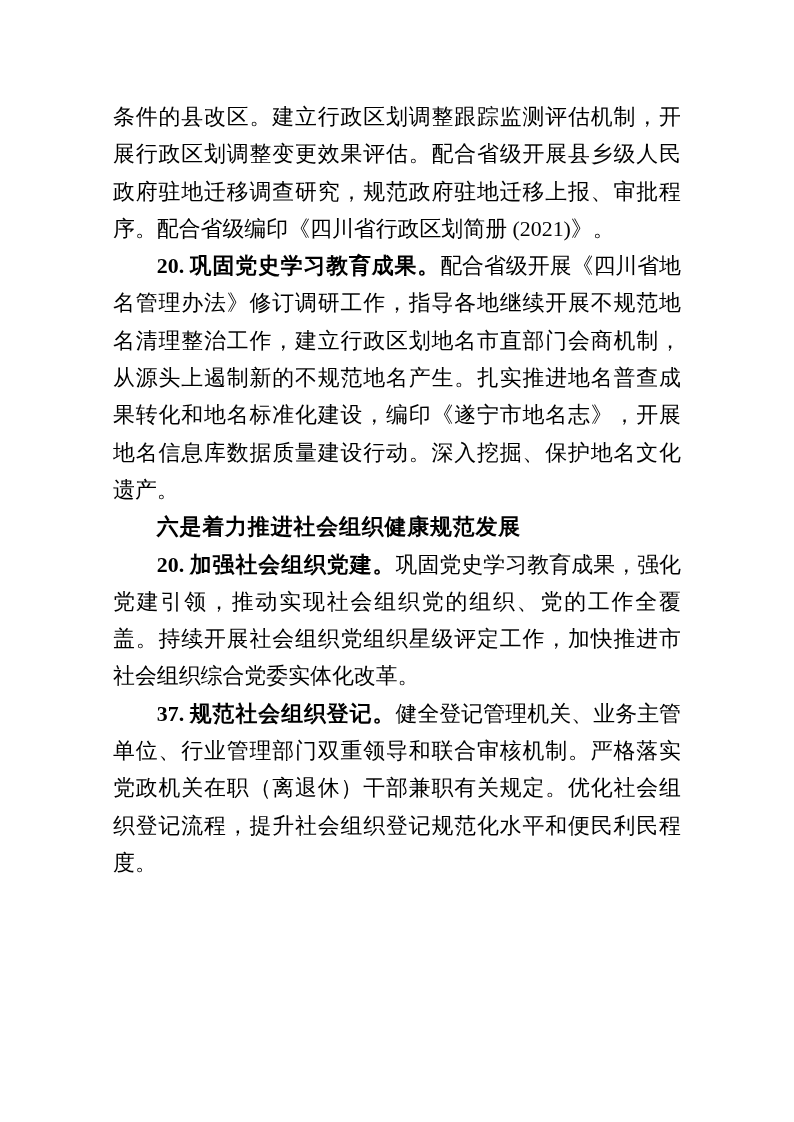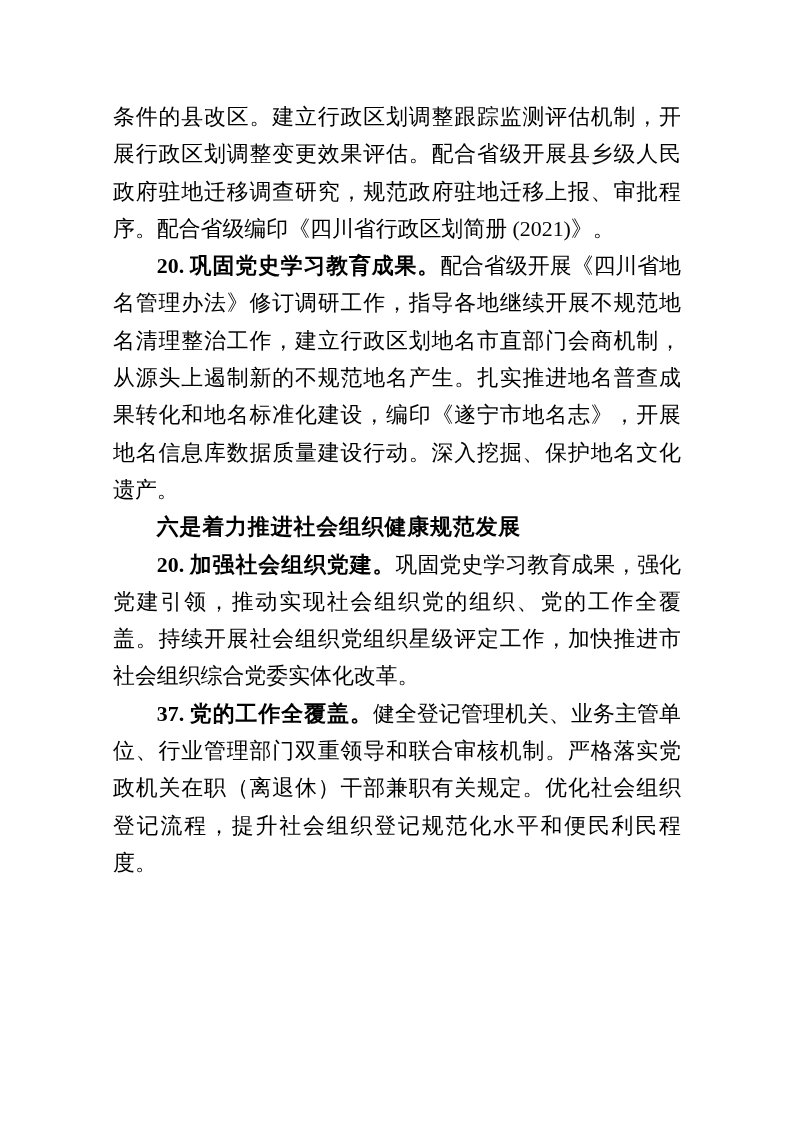--- a/index.html
+++ b/index.html
@@ -64,16 +64,16 @@
 
     <p class="para no-indent"><span>条件的县改区。建立行政区划调整跟踪监测评估机制，开展行政区划调整变更效果评估。配合省级开展县乡级人民政府驻地迁移调查研究，规范政府驻地迁移上报、审批程序。配合省级编印《四川省行政区划简册 (2021)》。</span></p>
 
     <p class="para indent"><span class="num">20.</span><span class="lead">巩固党史学习教育成果。</span><span>配合省级开展《四川省地名管理办法》修订调研工作，指导各地继续开展不规范地名清理整治工作，建立行政区划地名市直部门会商机制，从源头上遏制新的不规范地名产生。扎实推进地名普查成果转化和地名标准化建设，编印《遂宁市地名志》，开展地名信息库数据质量建设行动。深入挖掘、保护地名文化遗产。</span></p>
 
 
     <p class="heading">六是着力推进社会组织健康规范发展</p>
 
     <p class="para indent"><span class="num">20.</span><span class="lead">加强社会组织党建。</span><span>巩固党史学习教育成果，强化党建引领，推动实现社会组织党的组织、党的工作全覆盖。持续开展社会组织党组织星级评定工作，加快推进市社会组织综合党委实体化改革。</span></p>
 
-    <p class="para indent"><span class="num">37.</span><span class="lead">党的工作全覆盖。</span><span>健全登记管理机关、业务主管单位、行业管理部门双重领导和联合审核机制。严格落实党政机关在职（离退休）干部兼职有关规定。优化社会组织登记流程，提升社会组织登记规范化水平和便民利民程度。</span></p>
+    <p class="para indent"><span class="num">37.</span><span class="lead">规范社会组织登记。</span><span>健全登记管理机关、业务主管单位、行业管理部门双重领导和联合审核机制。严格落实党政机关在职（离退休）干部兼职有关规定。优化社会组织登记流程，提升社会组织登记规范化水平和便民利民程度。</span></p>
 
   </div>
 </div>
 
 </body></html>

